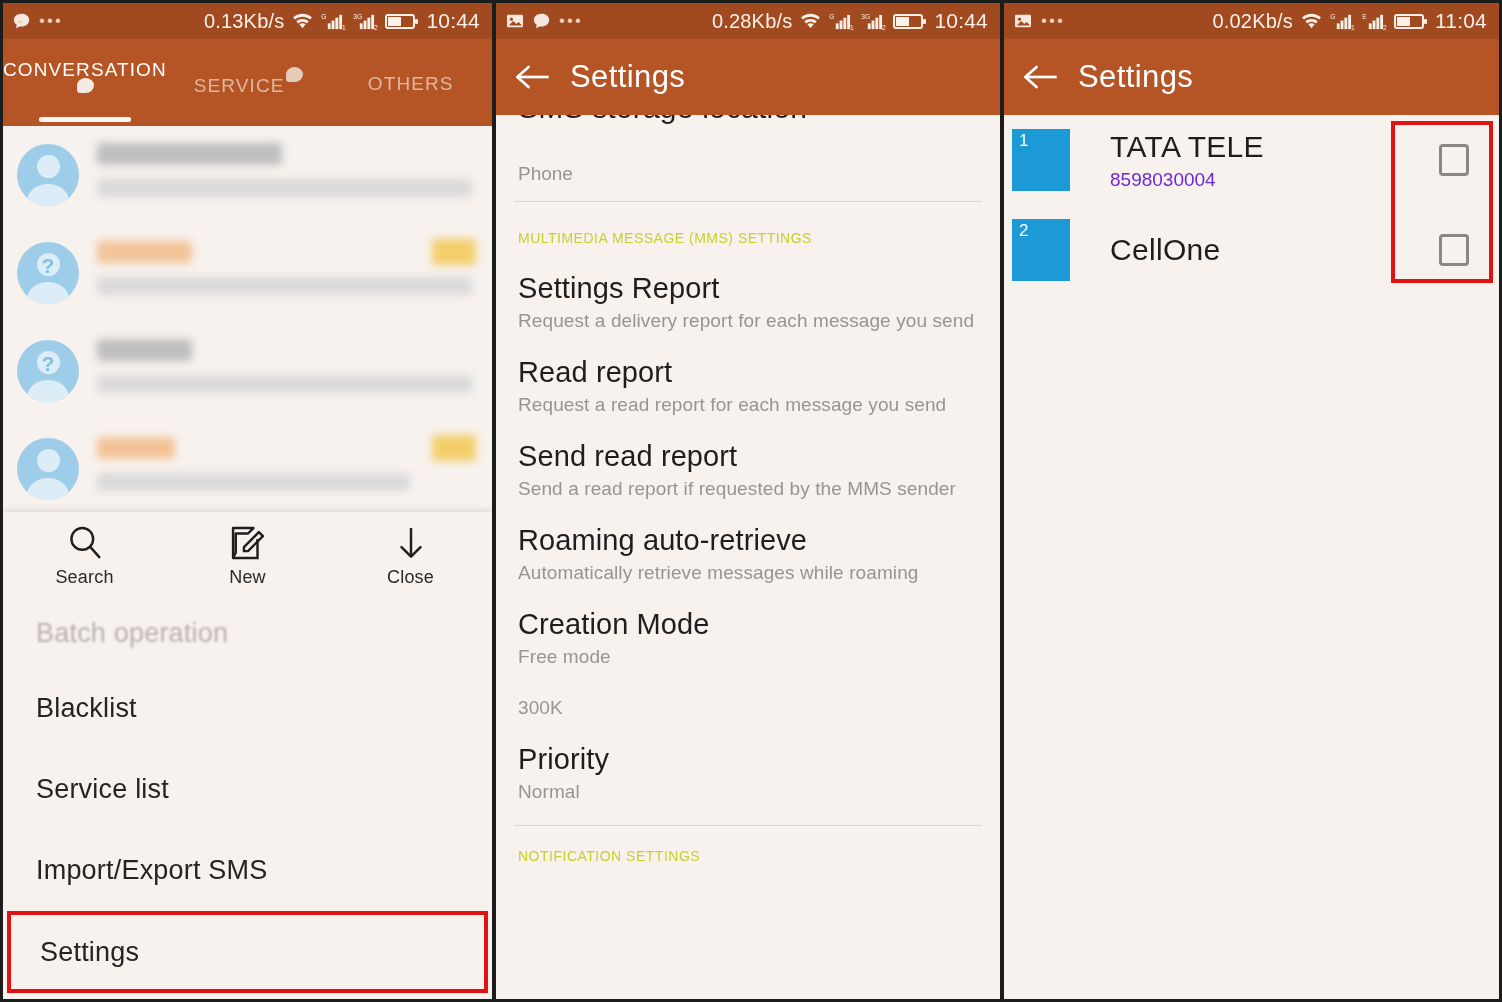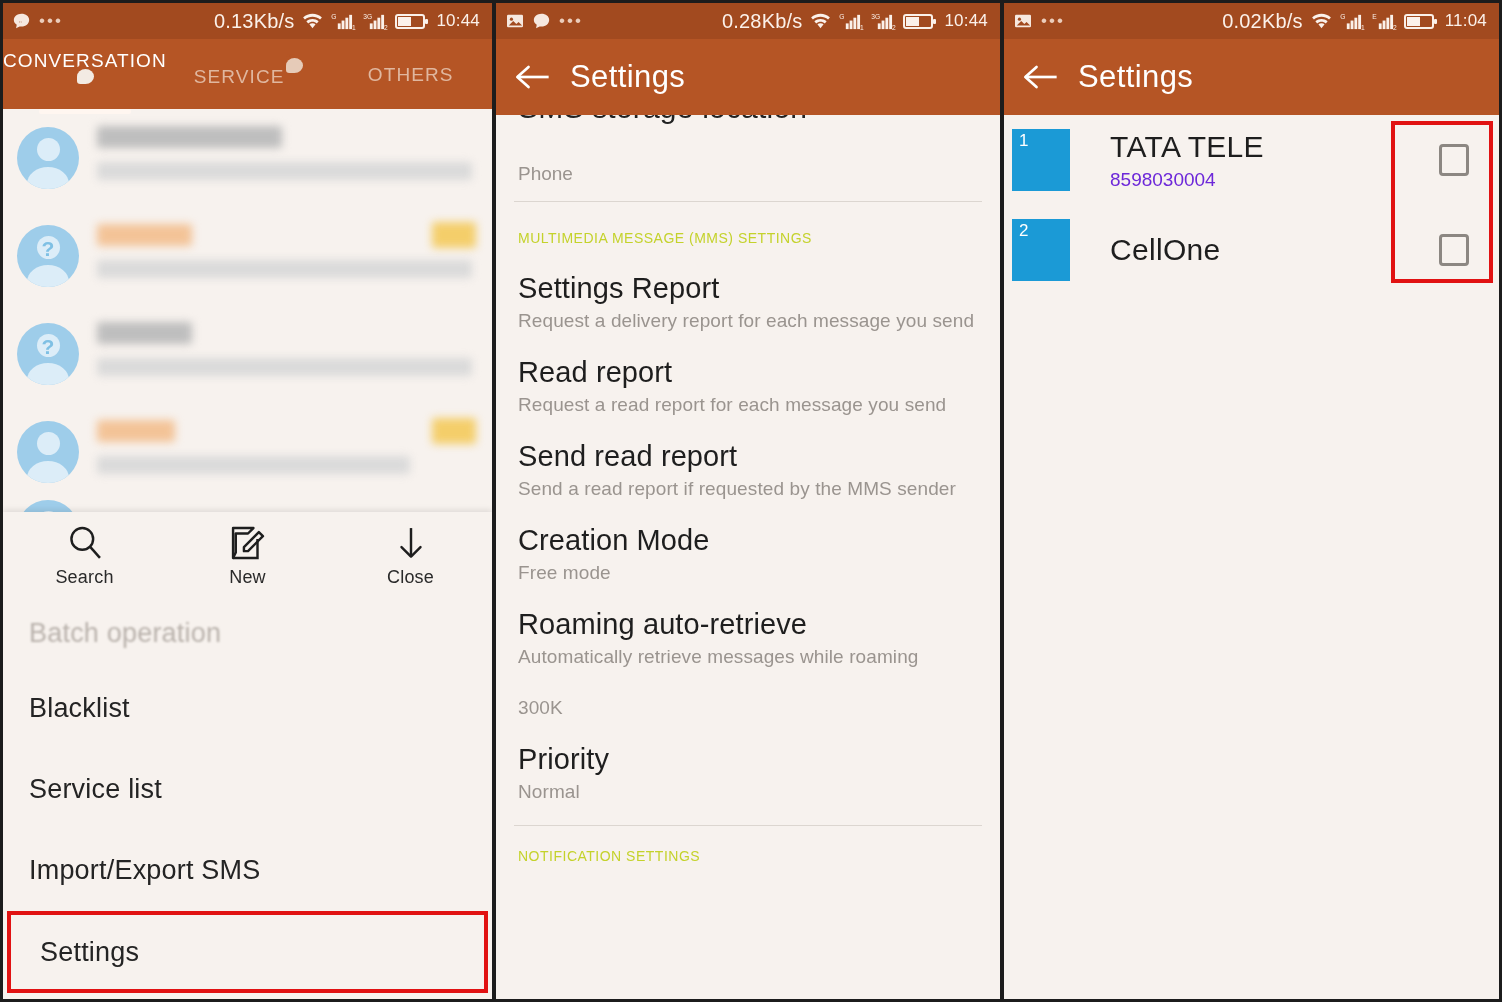--- a/index.html
+++ b/index.html
@@ -41,30 +41,30 @@
   .sb-left { display: flex; align-items: center; gap: 9px; }
   .sb-right {
     margin-left: auto;
     display: flex; align-items: center; gap: 7px;
     font-size: 20px;
     color: #FBF1EA;
   }
   .ico { display: inline-flex; align-items: center; }
   .dots-ico { letter-spacing: 2px; font-size: 17px; color:#EBCDBB; line-height: 8px; }
   .net-rate { font-size: 20px; }
-  .clock { font-size: 17px; }
+  .clock { font-size: 21px; }
 
   
   .appbar {
     height: 76px;
     background: #B55525;
     display: flex;
     align-items: center;
   }
-  .appbar.tabbar { align-items: flex-start; height: 70px; }
+  .appbar.tabbar { align-items: flex-start; height: 87px; }
   .tabs { display: flex; width: 100%; height: 100%; align-items: center; }
   .tab {
     flex: 1;
     text-align: center;
     position: relative;
     color: #E0B79F;
     font-size: 19px;
     letter-spacing: 1.1px;
     padding-bottom: 14px;
     padding-top: 16px;
@@ -199,21 +199,21 @@
     flex: 1;
     display: flex; flex-direction: column;
     align-items: center; gap: 0;
     color: #2A2A2A;
     font-size: 18px;
   }
   .sheet-action .lbl { font-size: 18px; letter-spacing: .2px; }
   .menu-item {
     height: 81px;
     display: flex; align-items: center;
-    padding-left: 26px;
+    padding-left: 33px;
     font-size: 27px;
     color: #242424;
     letter-spacing: .2px;
   }
   .menu-item.faded { color: #B9B2AC; filter: blur(1.1px); height: 70px; }
   .menu-item.boxed {
     border: 4px solid #E11212;
     margin: 0 4px 6px 4px;
     height: 82px;
     padding-left: 29px;
@@ -538,26 +538,26 @@
       </div>
       <div class="set-item">
         <div class="t">Read report</div>
         <div class="s">Request a read report for each message you send</div>
       </div>
       <div class="set-item">
         <div class="t">Send read report</div>
         <div class="s">Send a read report if requested by the MMS sender</div>
       </div>
       <div class="set-item">
+        <div class="t">Roaming auto-retrieve</div>
+        <div class="s">Automatically retrieve messages while roaming</div>
+      </div>
+      <div class="set-item">
         <div class="t">Creation Mode</div>
         <div class="s">Free mode</div>
-      </div>
-      <div class="set-item">
-        <div class="t">Roaming auto-retrieve</div>
-        <div class="s">Automatically retrieve messages while roaming</div>
       </div>
       <div class="set-item">
         <div class="s">300K</div>
       </div>
       <div class="set-item">
         <div class="t">Priority</div>
         <div class="s">Normal</div>
       </div>
       <div class="divider" style="margin-top:12px"></div>
       <div class="section-header" style="padding-top:22px">NOTIFICATION SETTINGS</div>

